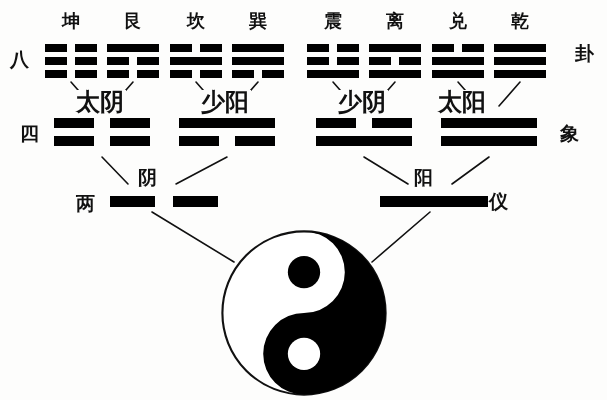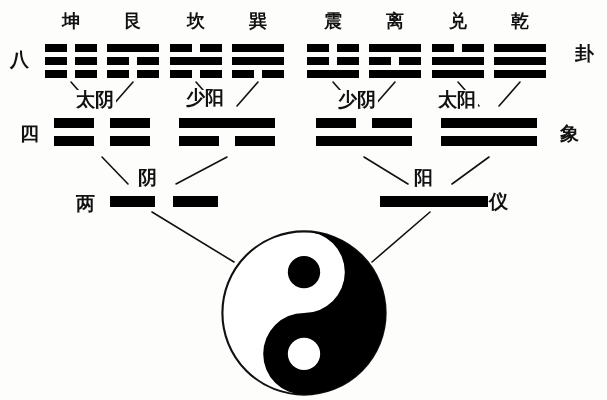--- a/index.html
+++ b/index.html
@@ -40,21 +40,21 @@
   }
 
   
   .xiang{position:absolute;width:96px;}
   .xiang .yao{width:96px;height:10px;}
   .xiang .yao:nth-child(1){top:0;}
   .xiang .yao:nth-child(2){top:18px;}
 
   .xiang-name{
     position:absolute;
-    font-size:19px;font-weight:700;color:#111;
+    font-size:24px;font-weight:700;color:#111;
     line-height:1;white-space:nowrap;
     background:#fdfdfc;padding:0 2px;
   }
 
   
   .yi{position:absolute;}
   .yi .yao{width:108px;height:11px;}
   .yi-name{
     position:absolute;
     font-size:19px;font-weight:700;color:#111;
@@ -226,21 +226,21 @@
     <div class="yao broken big">
         <i class="seg segA"></i>
         <i class="seg segB"></i>
       </div>
     <div class="yao broken big">
         <i class="seg segA"></i>
         <i class="seg segB"></i>
       </div>
   </div>
 
-  <div class="xiang-name" style="left:184px; top:90px;font-family:Liberation Mono, monospace;">少阳</div>
+  <div class="xiang-name" style="left:199px; top:90px;">少阳</div>
   <div class="xiang" style="left:179px; top:118px;">
     <div class="yao solid big">
         <i class="seg"></i>
       </div>
     <div class="yao broken big">
         <i class="seg segA"></i>
         <i class="seg segB"></i>
       </div>
   </div>
 

